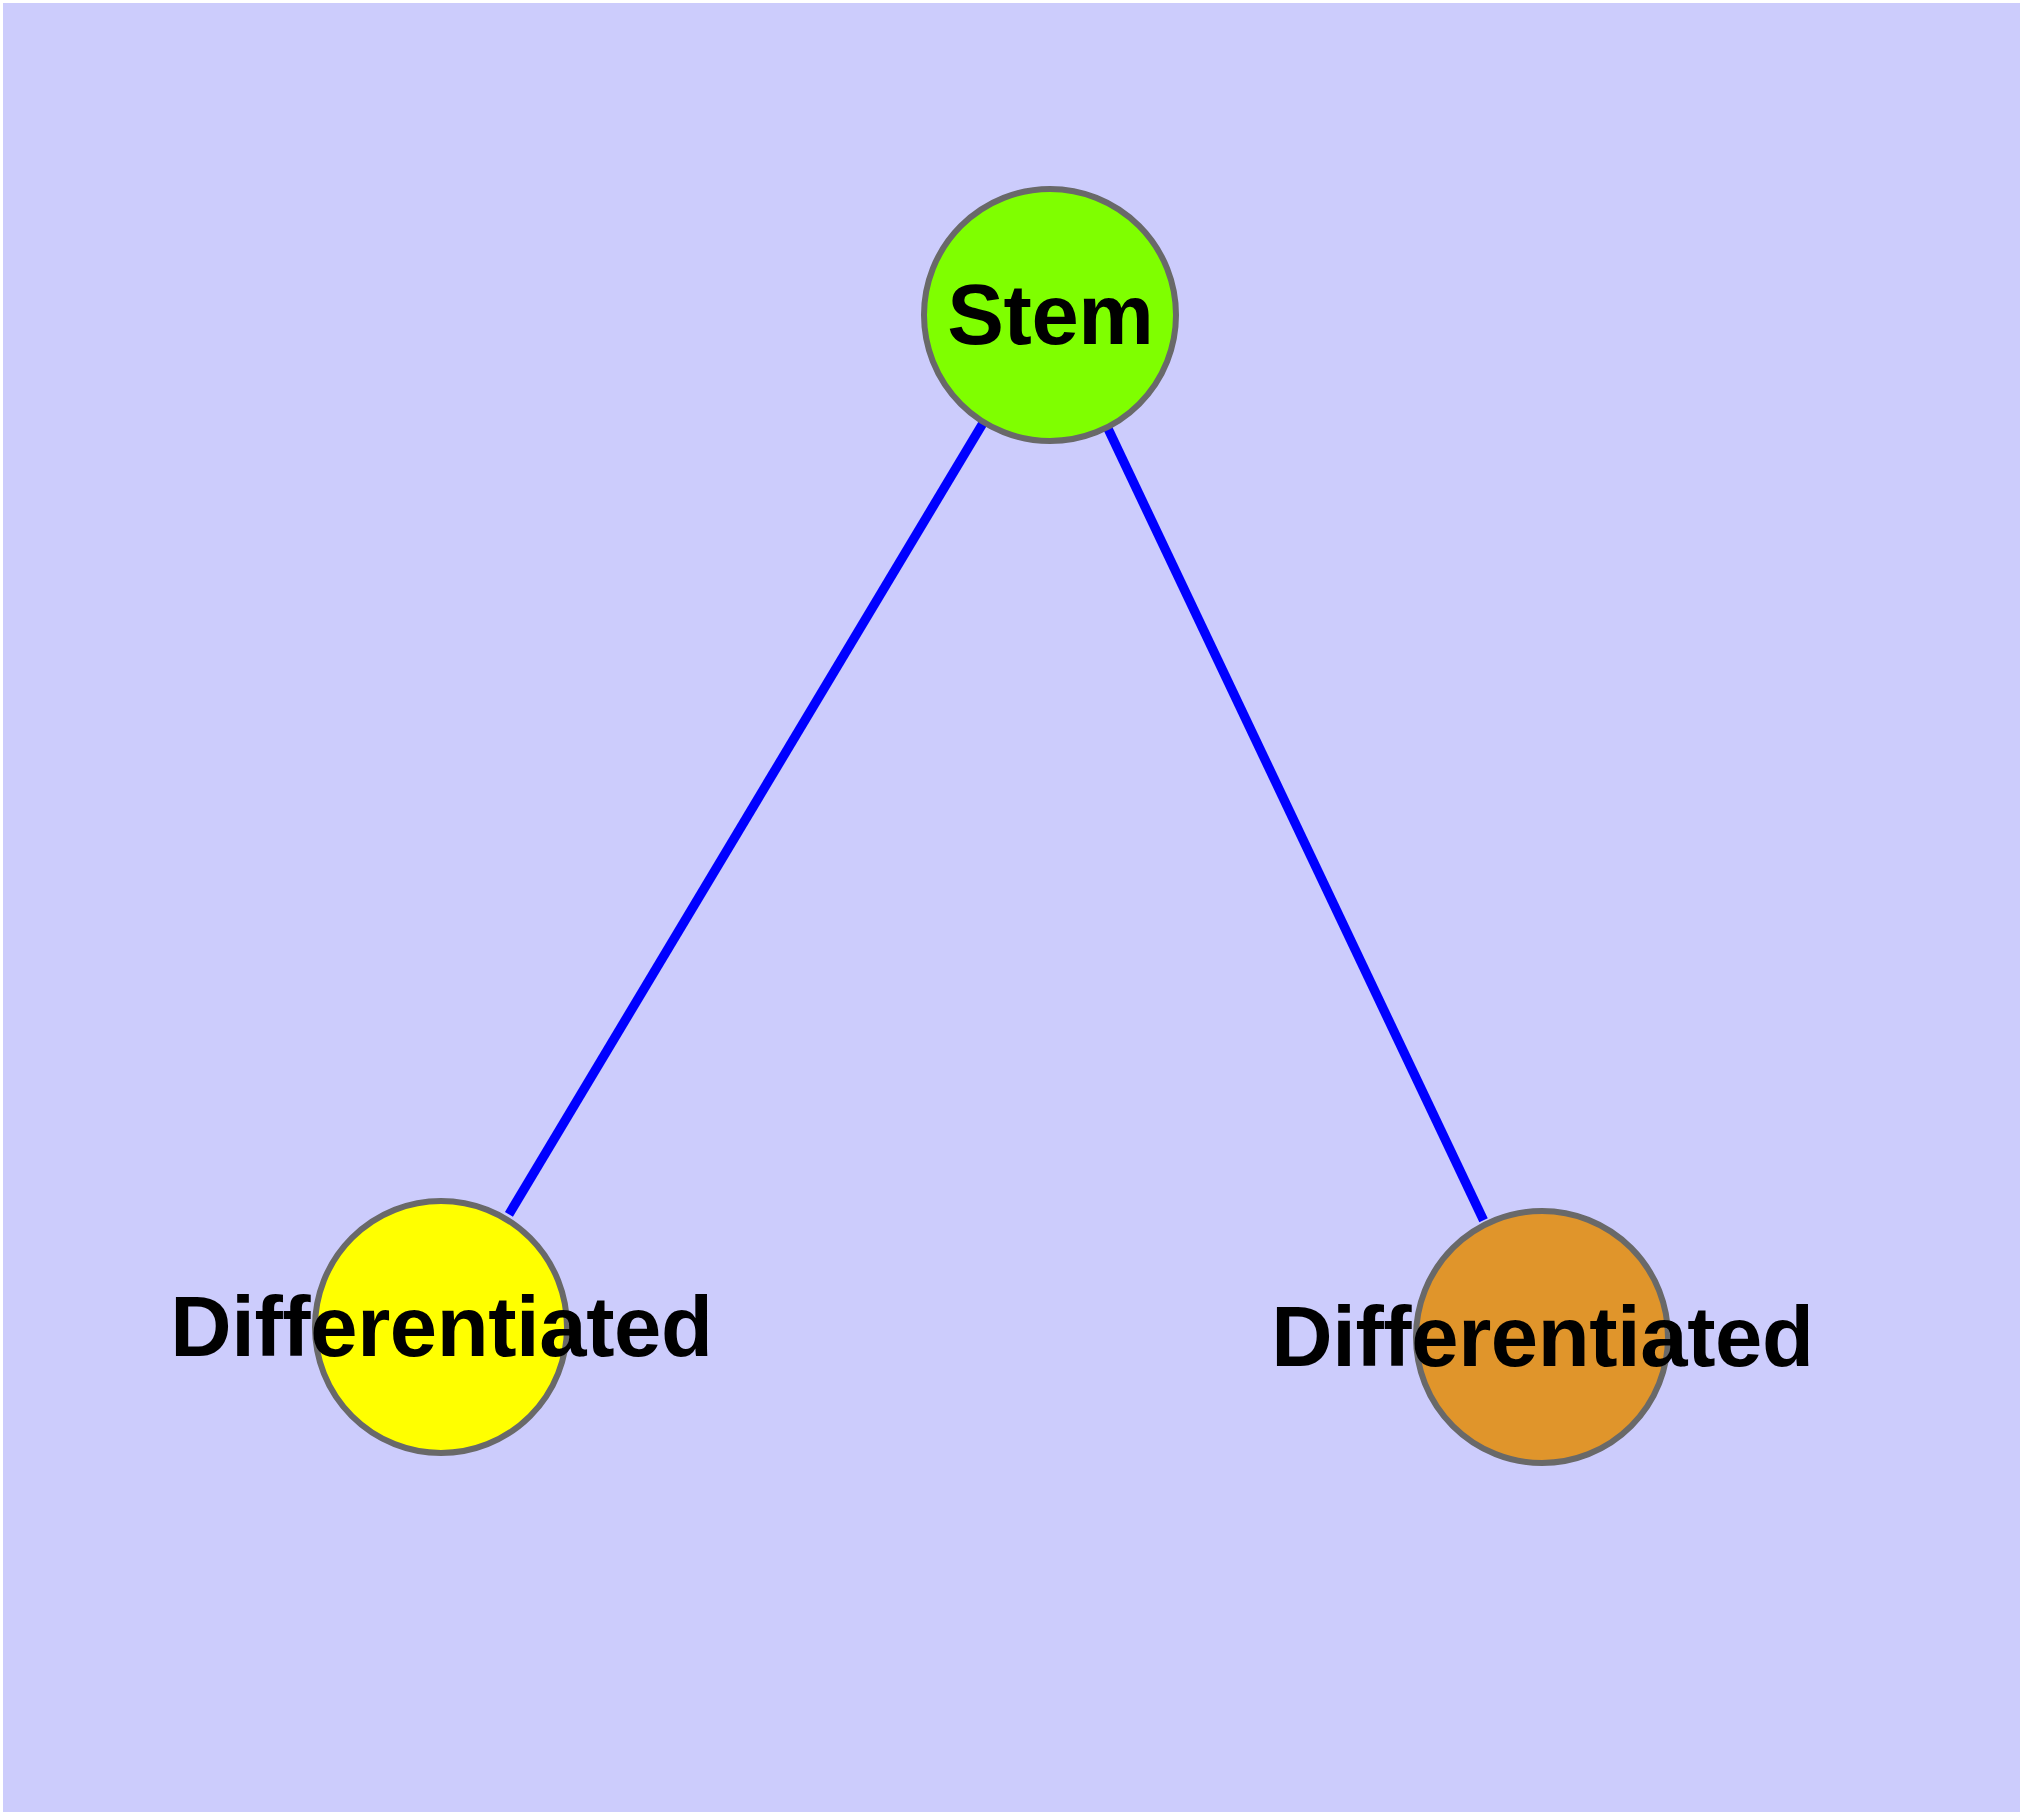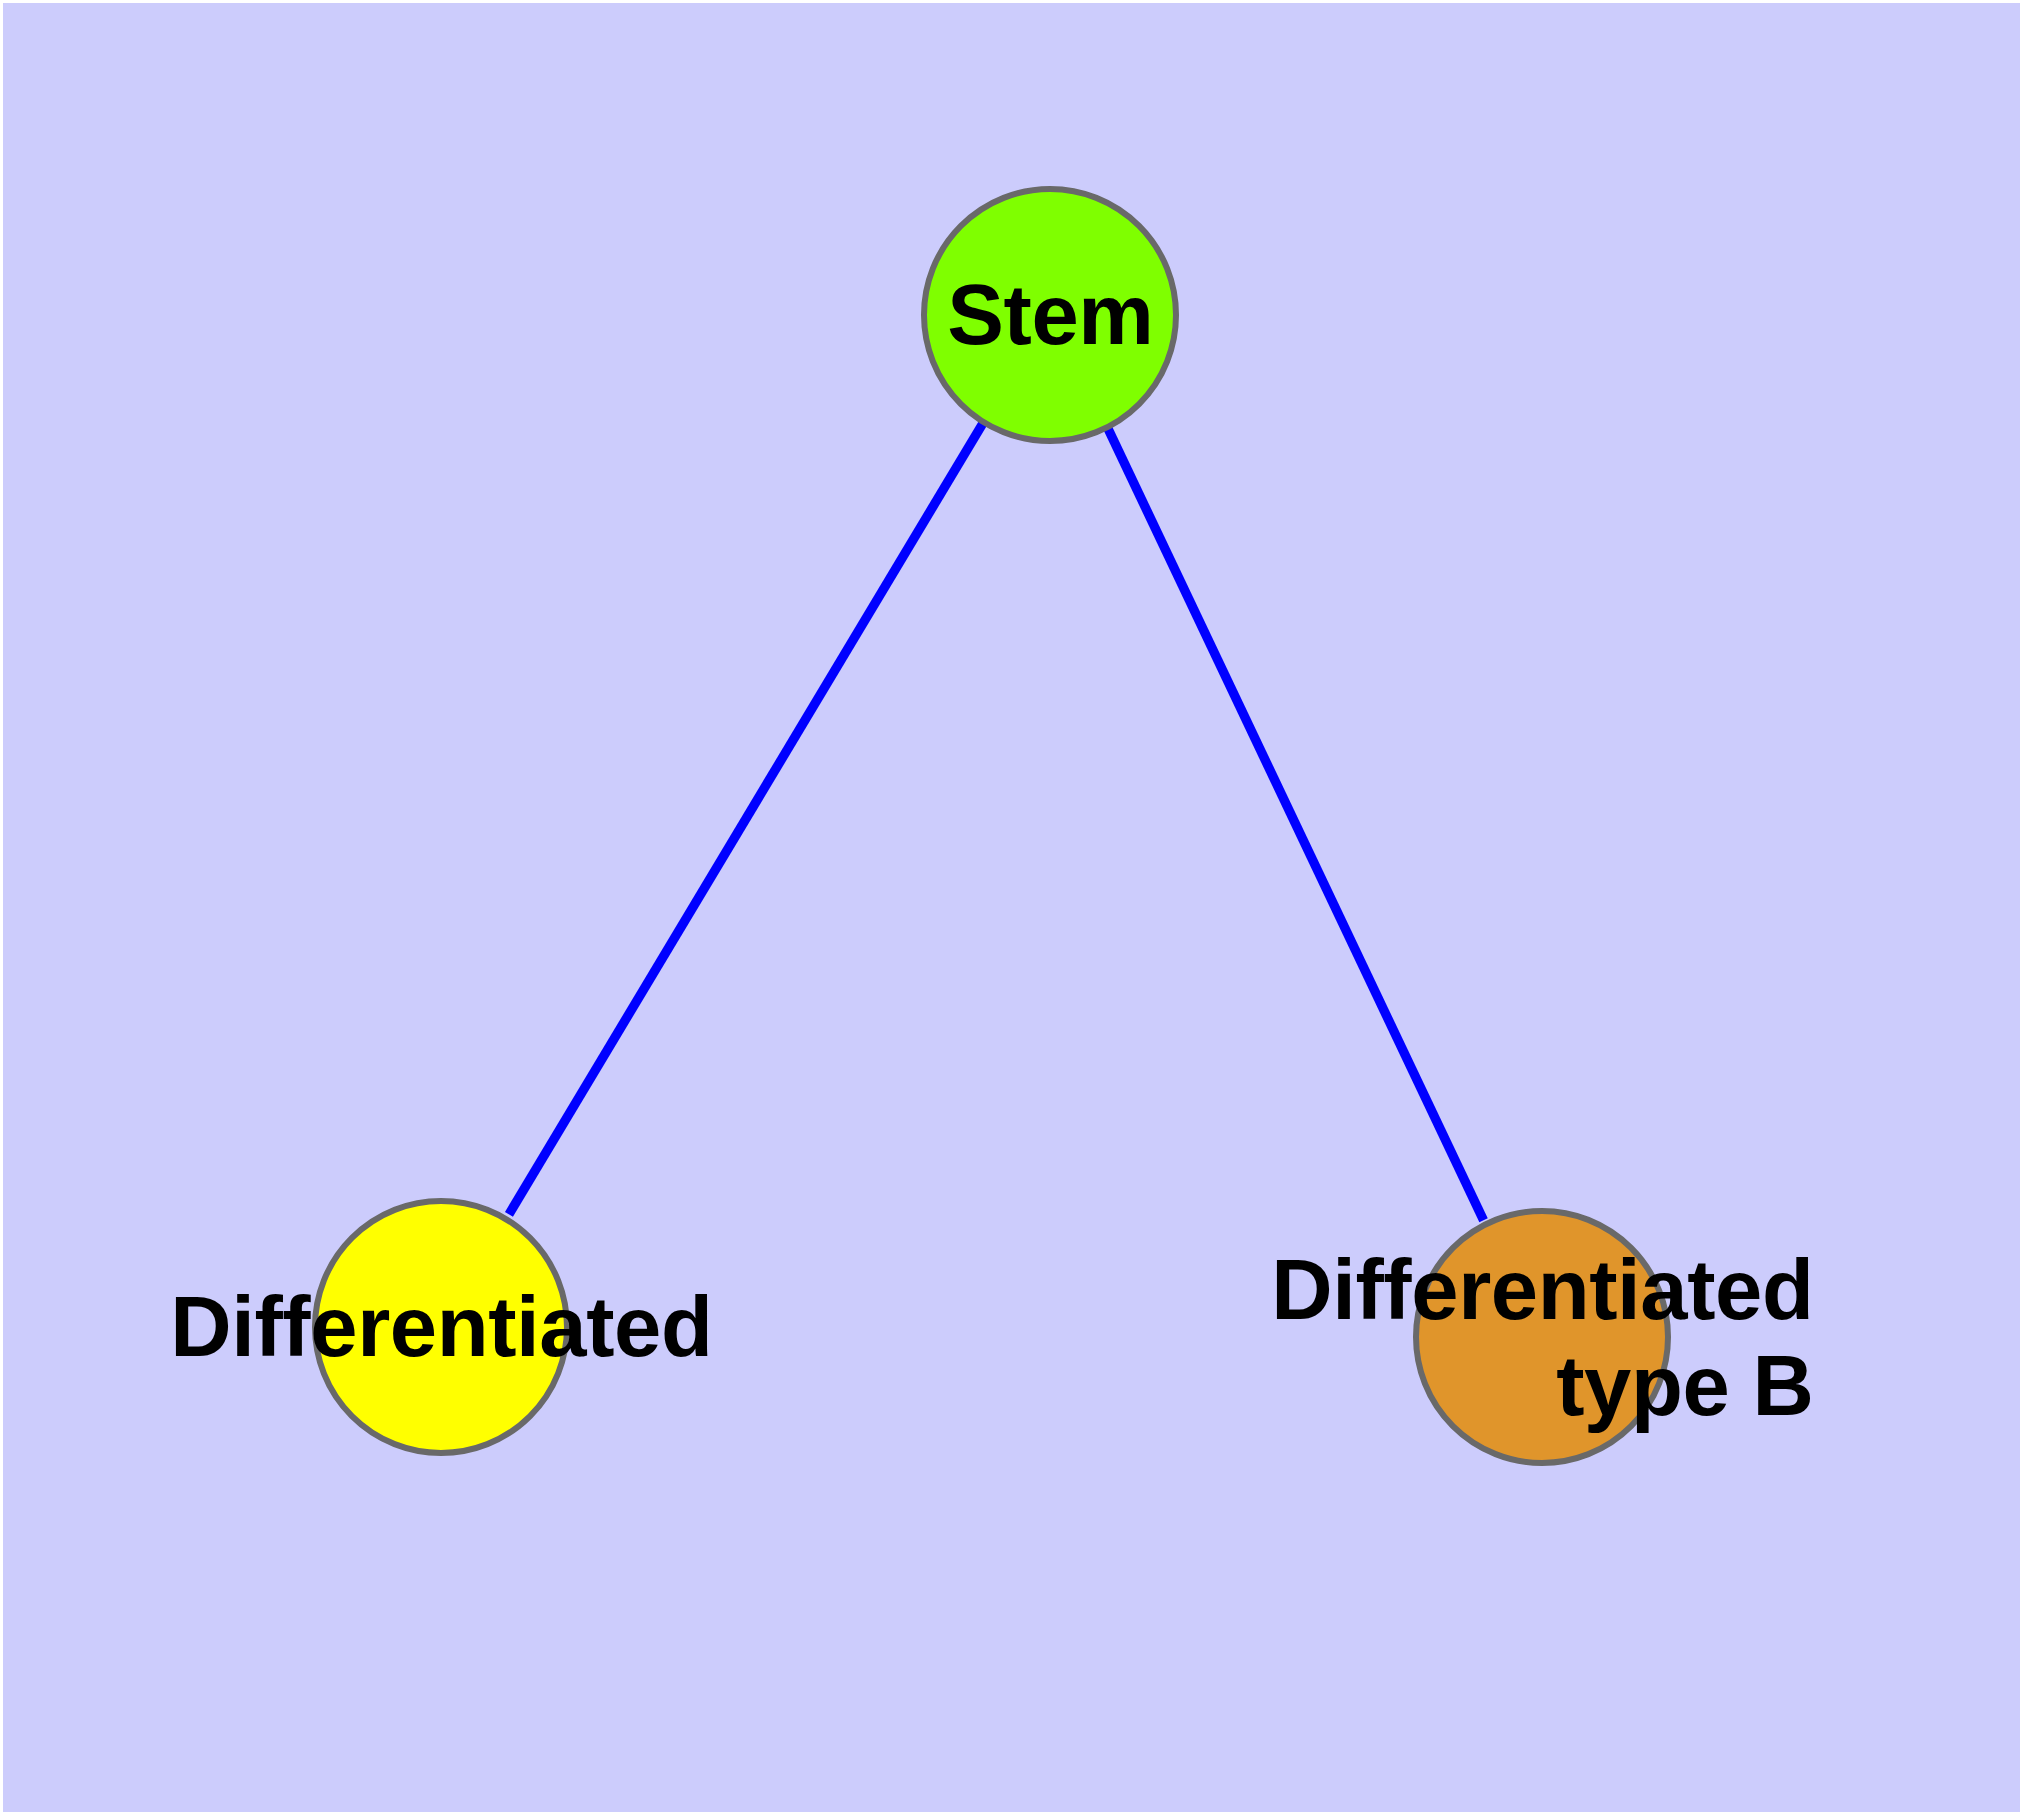--- a/index.html
+++ b/index.html
@@ -39,21 +39,21 @@
     position: absolute;
     border-radius: 50%;
     box-sizing: border-box;
   }
   .node-label {
     position: absolute;
     left: 50%;
     top: 50%;
     transform: translate(-50%, -50%);
     white-space: nowrap;
-    text-align: right;
+    text-align: center;
     color: #000000;
     font-weight: bold;
     line-height: 1.12;
     letter-spacing: -0.4px;
     pointer-events: none;
   }
   .node-label .lbl-line { display: block; }
 </style>
 </head>
 <body>
@@ -74,19 +74,18 @@
 
     <div class="node" style="left: 309px; top: 1195px; width: 258px; height: 258px; background: rgb(255, 255, 0); border: 6px solid rgb(105, 105, 105);">
       <div class="node-label" style="font-size: 85px; color: rgb(0, 0, 0);">
           <span class="lbl-line">Differentiated</span>
         </div>
     </div>
 
     <div class="node" style="left: 1410px; top: 1205px; width: 258px; height: 258px; background: rgb(224, 149, 43); border: 6px solid rgb(105, 105, 105);">
       <div class="node-label" style="font-size: 85px; color: rgb(0, 0, 0);">
           <span class="lbl-line">Differentiated</span>
-          <span class="lbl-line">type B</span>
         </div>
     </div>
 
   </div>
 </div>
 
 
 </body></html>

